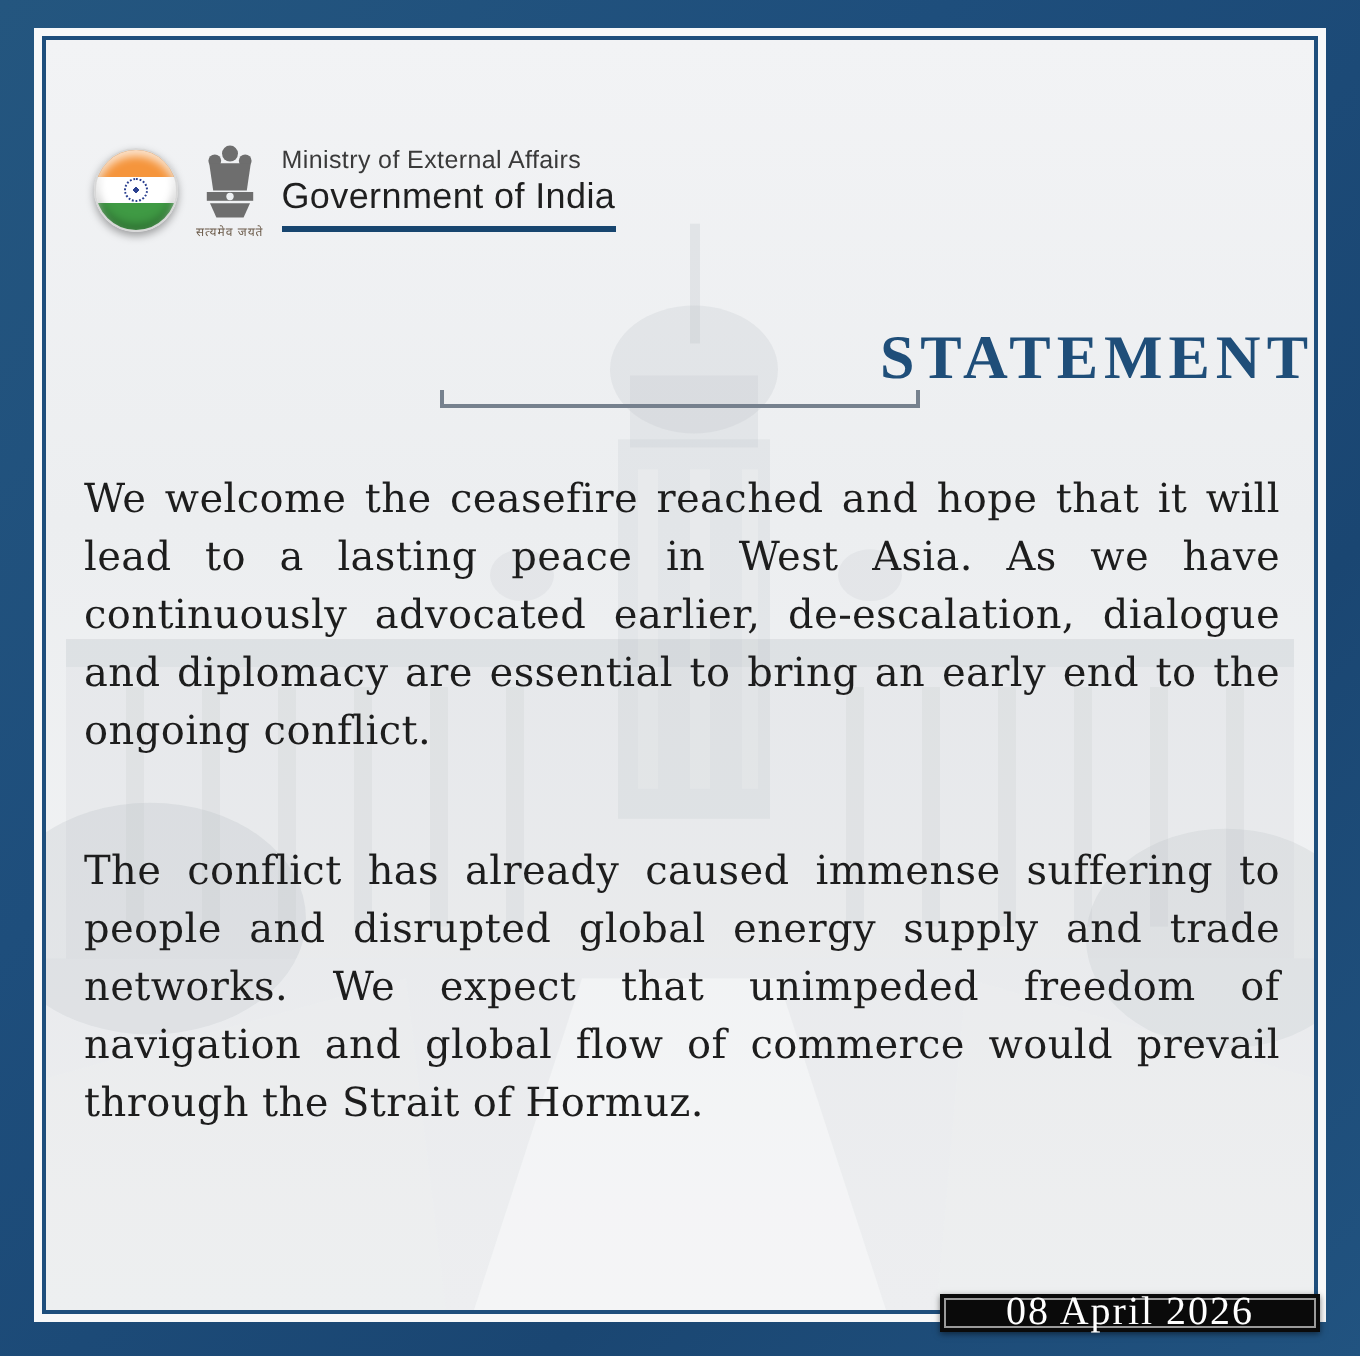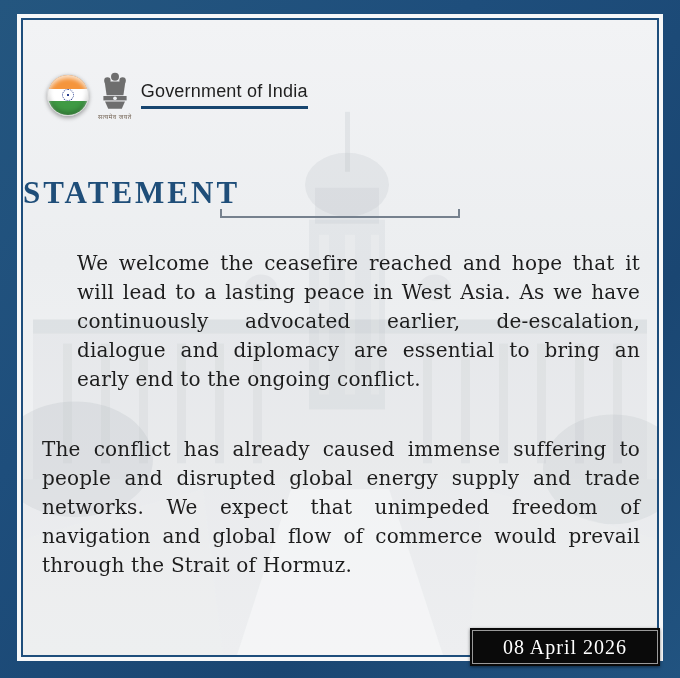--- a/index.html
+++ b/index.html
@@ -59,21 +59,21 @@
   .emblem { display: flex; flex-direction: column; align-items: center; margin-top: 2px; }
   .emblem-motto {
     font-size: 6px; line-height: 7px; color: #6b5b4a;
     letter-spacing: 0.5px; white-space: nowrap;
   }
   .ministry-block { padding-bottom: 4px; border-bottom: 3px solid #17456f; }
   .ministry-line1 { font-size: 12.5px; color: #3a3a3a; letter-spacing: 0.2px; }
   .ministry-line2 { font-size: 18px; color: #1f1f1f; letter-spacing: 0.2px; margin-top: 1px; }
 
   
-  .title-wrap { position: relative; text-align: left; margin-top: 56px; }
+  .title-wrap { position: relative; text-align: right; margin-top: 42px; }
   .title {
     font-family: "Liberation Serif", serif;
     font-size: 31px; font-weight: 700;
     letter-spacing: 3px;
     color: #1f4e79;
     line-height: 32px;
   }
   .title-bracket {
     width: 240px; height: 9px;
     margin: 0 auto;
@@ -84,28 +84,28 @@
 
   
   .body-text { position: relative; padding: 0 17px 0 19px; }
   .para {
     font-family: "DejaVu Serif", "Liberation Serif", serif;
     font-size: 20px; line-height: 29px;
     color: #1d1d1d;
     text-align: justify;
     letter-spacing: 0.2px;
   }
-  .para-1 { margin-top: 31px; margin-left: 35px; }
+  .para-1 { margin-top: 31px; }
   .para-2 { margin-top: 41px; }
 
   
   .date-box {
     position: absolute;
     right: -3px; bottom: -11px;
-    width: 190px; height: 38px;
+    width: 190px; height: 19px;
     background: #0a0a0a;
     box-shadow: inset 0 0 0 2px #0a0a0a, inset 0 0 0 3px #9a9a9a, 0 1px 3px rgba(0,0,0,0.5);
     display: flex; align-items: center; justify-content: center;
   }
   .date-text {
     font-family: "Liberation Serif", serif;
     font-size: 20px; color: #ffffff;
     letter-spacing: 1px;
   }
 </style>
@@ -170,20 +170,21 @@
               <circle cx="29.5" cy="11.5" r="4"></circle>
               <path d="M7 13 L33 13 L30.5 30 L9.5 30 Z"></path>
               <rect x="5.5" y="31" width="29" height="5.5"></rect>
               <circle cx="20" cy="33.8" r="2.3" fill="#eef0f2"></circle>
               <path d="M7.5 38 L32.5 38 L28.5 47 L11.5 47 Z"></path>
             </g>
           </svg>
           <span class="emblem-motto">सत्यमेव जयते</span>
         </div>
         <div class="ministry-block">
+          <div class="ministry-line1">Ministry of External Affairs</div>
           <div class="ministry-line2">Government of India</div>
         </div>
       </div>
 
       <div class="title-wrap">
         <div class="title">STATEMENT</div>
         <div class="title-bracket"></div>
       </div>
 
       <div class="body-text">

